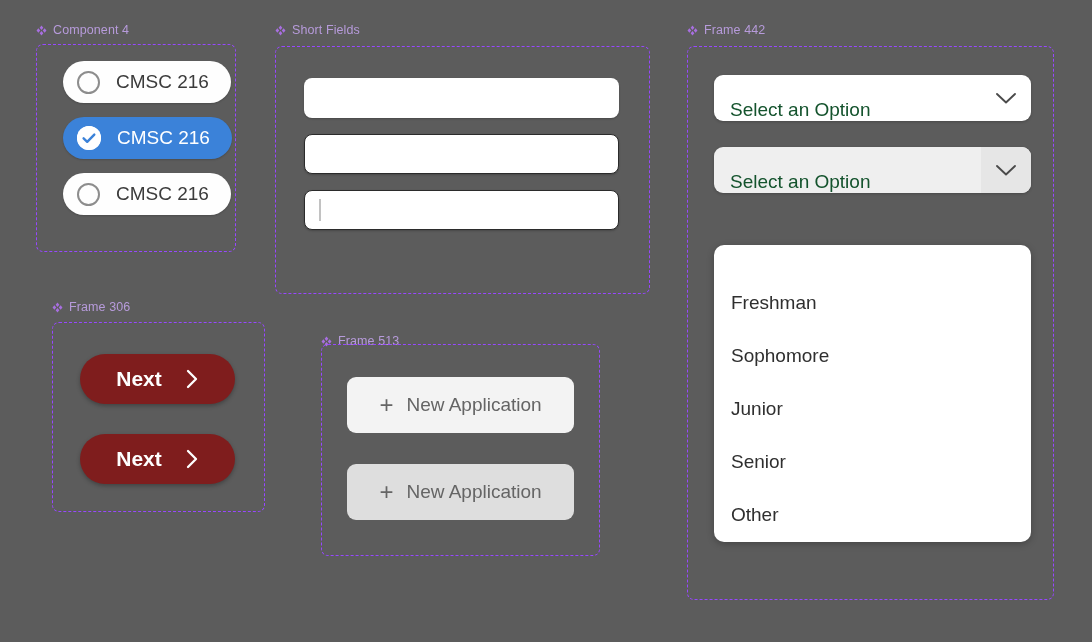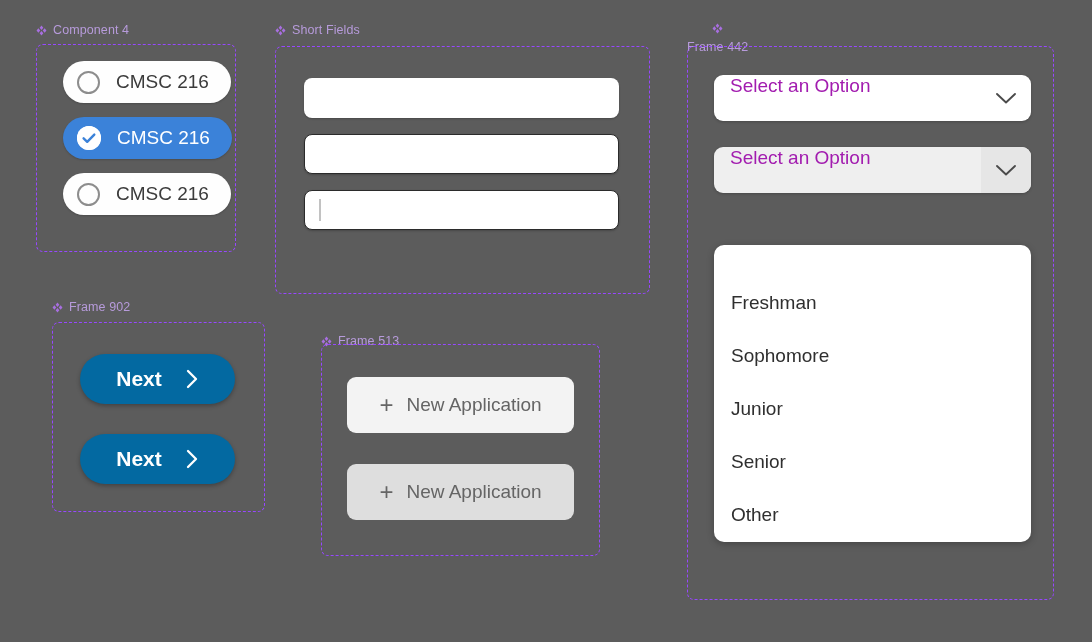--- a/index.html
+++ b/index.html
@@ -66,46 +66,46 @@
   .field.bordered { border: 1.5px solid #2b2b2b; }
   .field + .field { margin-top: 16px; }
   .caret {
     width: 2px; height: 22px; background: #c2c2c2; display: block;
   }
 
   
   .btn-next {
     display: flex; align-items: center; justify-content: center; gap: 24px;
     width: 155px; height: 50px; border-radius: 25px;
-    background: #0369a1; color: #ffffff;
+    background: #7f1d1d; color: #ffffff;
     font-size: 21px; font-weight: bold;
     box-shadow: 0 2px 4px rgba(0,0,0,.28);
   }
   .btn-next + .btn-next { margin-top: 30px; }
   .btn-next svg { display: block; }
 
   
   .btn-app {
     display: flex; align-items: center; justify-content: center; gap: 13px;
     width: 227px; height: 56px; border-radius: 9px;
     background: #f3f3f3; color: #656565;
     font-size: 19px;
   }
   .btn-app.hovered { background: #dedede; }
   .btn-app + .btn-app { margin-top: 31px; }
   .btn-app .plus-icon { font-size: 24px; line-height: 1; color: #656565; }
 
   
   .dropdown {
     position: relative;
-    display: flex; align-items: flex-start;
+    display: flex; align-items: flex-end;
     width: 317px; height: 46px;
     background: #ffffff; border-radius: 9px;
     padding: 0 16px;
-    font-size: 19px; color: #a21caf;
+    font-size: 19px; color: #14532d;
     box-shadow: 0 1px 3px rgba(0,0,0,.22);
   }
   .dropdown + .dropdown { margin-top: 26px; }
   .dropdown.hovered { background: #efefef; }
   .dropdown .chev-zone {
     position: absolute; right: 0; top: 0; bottom: 0;
     width: 50px; display: flex; align-items: center; justify-content: center;
     border-radius: 0 9px 9px 0;
   }
   .dropdown.hovered .chev-zone { background: #e6e6e6; }
@@ -178,21 +178,21 @@
         <span class="caret"></span>
         <span placeholder=""></span>
       </div>
     </div>
   </div>
 
   <div class="frame-label" style="left:52px; top:300px;">
     <svg class="diamond-icon" viewBox="0 0 12 12">
       <path d="M6 0.6 L8 3 L6 5.4 L4 3 Z M2.6 3.6 L4.6 6 L2.6 8.4 L0.6 6 Z M9.4 3.6 L11.4 6 L9.4 8.4 L7.4 6 Z M6 6.6 L8 9 L6 11.4 L4 9 Z" fill="#a86fe0"></path>
     </svg>
-    <span>Frame 902</span>
+    <span>Frame 306</span>
   </div>
   <div class="frame-box" style="left:52px; top:322px; width:213px; height:190px;">
     <div style="position:absolute; left:27px; top:31px;">
       <div class="btn-next">
         <span>Next</span>
         <svg width="13" height="20" viewBox="0 0 13 20">
           <path d="M2 2 L10 10 L2 18" stroke="#ffffff" stroke-width="2.3" fill="none" stroke-linecap="round" stroke-linejoin="round"></path>
         </svg>
       </div>
       <div class="btn-next">
@@ -216,21 +216,21 @@
         <span class="plus-icon">+</span>
         <span>New Application</span>
       </div>
       <div class="btn-app hovered">
         <span class="plus-icon">+</span>
         <span>New Application</span>
       </div>
     </div>
   </div>
 
-  <div class="frame-label" style="left:687px; top:23px;flex-direction:column;">
+  <div class="frame-label" style="left:687px; top:23px;">
     <svg class="diamond-icon" viewBox="0 0 12 12">
       <path d="M6 0.6 L8 3 L6 5.4 L4 3 Z M2.6 3.6 L4.6 6 L2.6 8.4 L0.6 6 Z M9.4 3.6 L11.4 6 L9.4 8.4 L7.4 6 Z M6 6.6 L8 9 L6 11.4 L4 9 Z" fill="#a86fe0"></path>
     </svg>
     <span>Frame 442</span>
   </div>
   <div class="frame-box" style="left:687px; top:46px; width:367px; height:554px;">
     <div style="position:absolute; left:26px; top:28px;">
 
       <div class="dropdown">
         <span>Select an Option</span>

